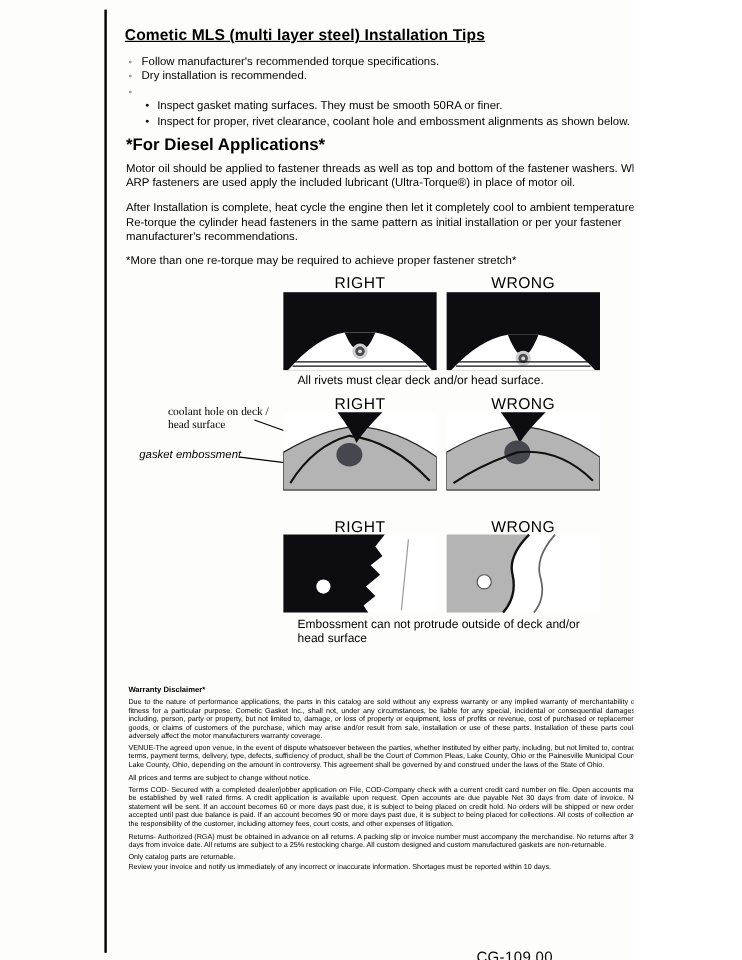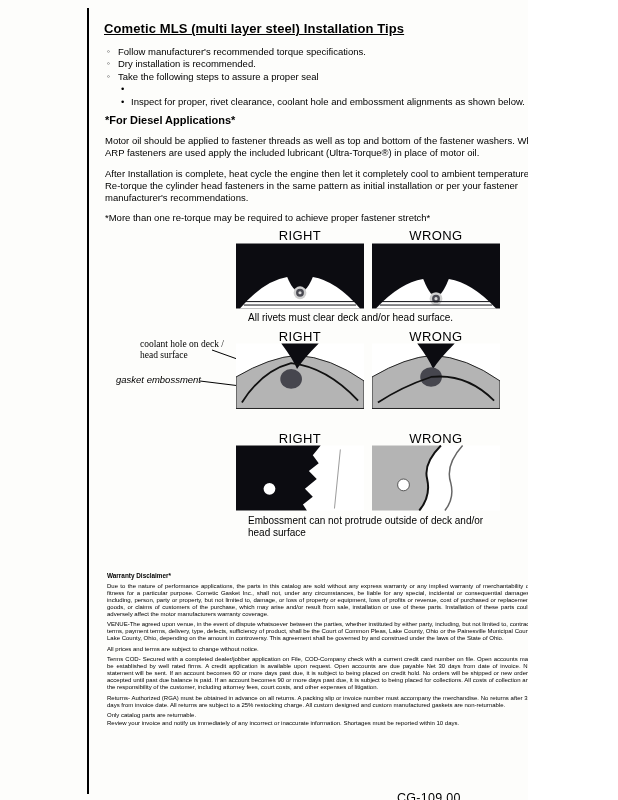--- a/index.html
+++ b/index.html
@@ -11,21 +11,21 @@
 
   .title { left:104px; top:21px; font-size:13px; font-weight:bold; text-decoration:underline; letter-spacing:0.1px; }
 
   .tips { left:107px; top:46px; width:470px; font-size:9.5px; line-height:12.4px; }
   .tip-row { display:flex; }
   .tip-marker { flex:0 0 11px; width:11px; font-size:8px; }
   .tip-row.sub { padding-left:14px; }
   .tip-row.sub .tip-marker { font-size:9.5px; flex:0 0 10px; }
 
   .diesel { left:105px; top:114px; width:444px; font-size:9.5px; line-height:12.2px; }
-  .diesel-heading { font-size:11px; font-weight:bold; margin-bottom:9px; }
+  .diesel-heading { font-size:14px; font-weight:bold; margin-bottom:9px; }
   .diesel p.body-par { margin-bottom:8px; }
 
   .dg-label { width:128px; text-align:center; font-size:13px; letter-spacing:0.4px; }
   .panel { width:128px; height:66px; display:block; }
   .caption { font-size:10px; line-height:11.5px;margin-left:11px; }
   .callout { font-size:9.5px; line-height:11px; }
 
   .warranty { left:107px; top:572px; width:424px; font-size:6px; line-height:7px; text-align:justify; }
   .warranty h2 { font-size:6.4px; margin-bottom:3.5px; text-align:left; }
   .warranty p { margin-bottom:3.5px; }
@@ -45,24 +45,24 @@
     <div class="tip-row">
       <span class="tip-marker">◦</span>
       <span>Follow manufacturer's recommended torque specifications.</span>
     </div>
     <div class="tip-row">
       <span class="tip-marker">◦</span>
       <span>Dry installation is recommended.</span>
     </div>
     <div class="tip-row">
       <span class="tip-marker">◦</span>
-      <span>Take the following steps to assure a proper seal</span>
     </div>
     <div class="tip-row sub">
       <span class="tip-marker">•</span>
+      <span>Inspect gasket mating surfaces.  They must be smooth 50RA or finer.</span>
     </div>
     <div class="tip-row sub">
       <span class="tip-marker">•</span>
       <span>Inspect for proper, rivet clearance, coolant hole and embossment alignments as shown below.</span>
     </div>
   </div>
 
   <div class="abs diesel">
     <div class="diesel-heading">*For Diesel Applications*</div>
     <p class="body-par">Motor oil should be applied to fastener threads as well as top and bottom of the fastener washers. When ARP fasteners are used apply the included lubricant (Ultra-Torque®) in place of motor oil.</p>

